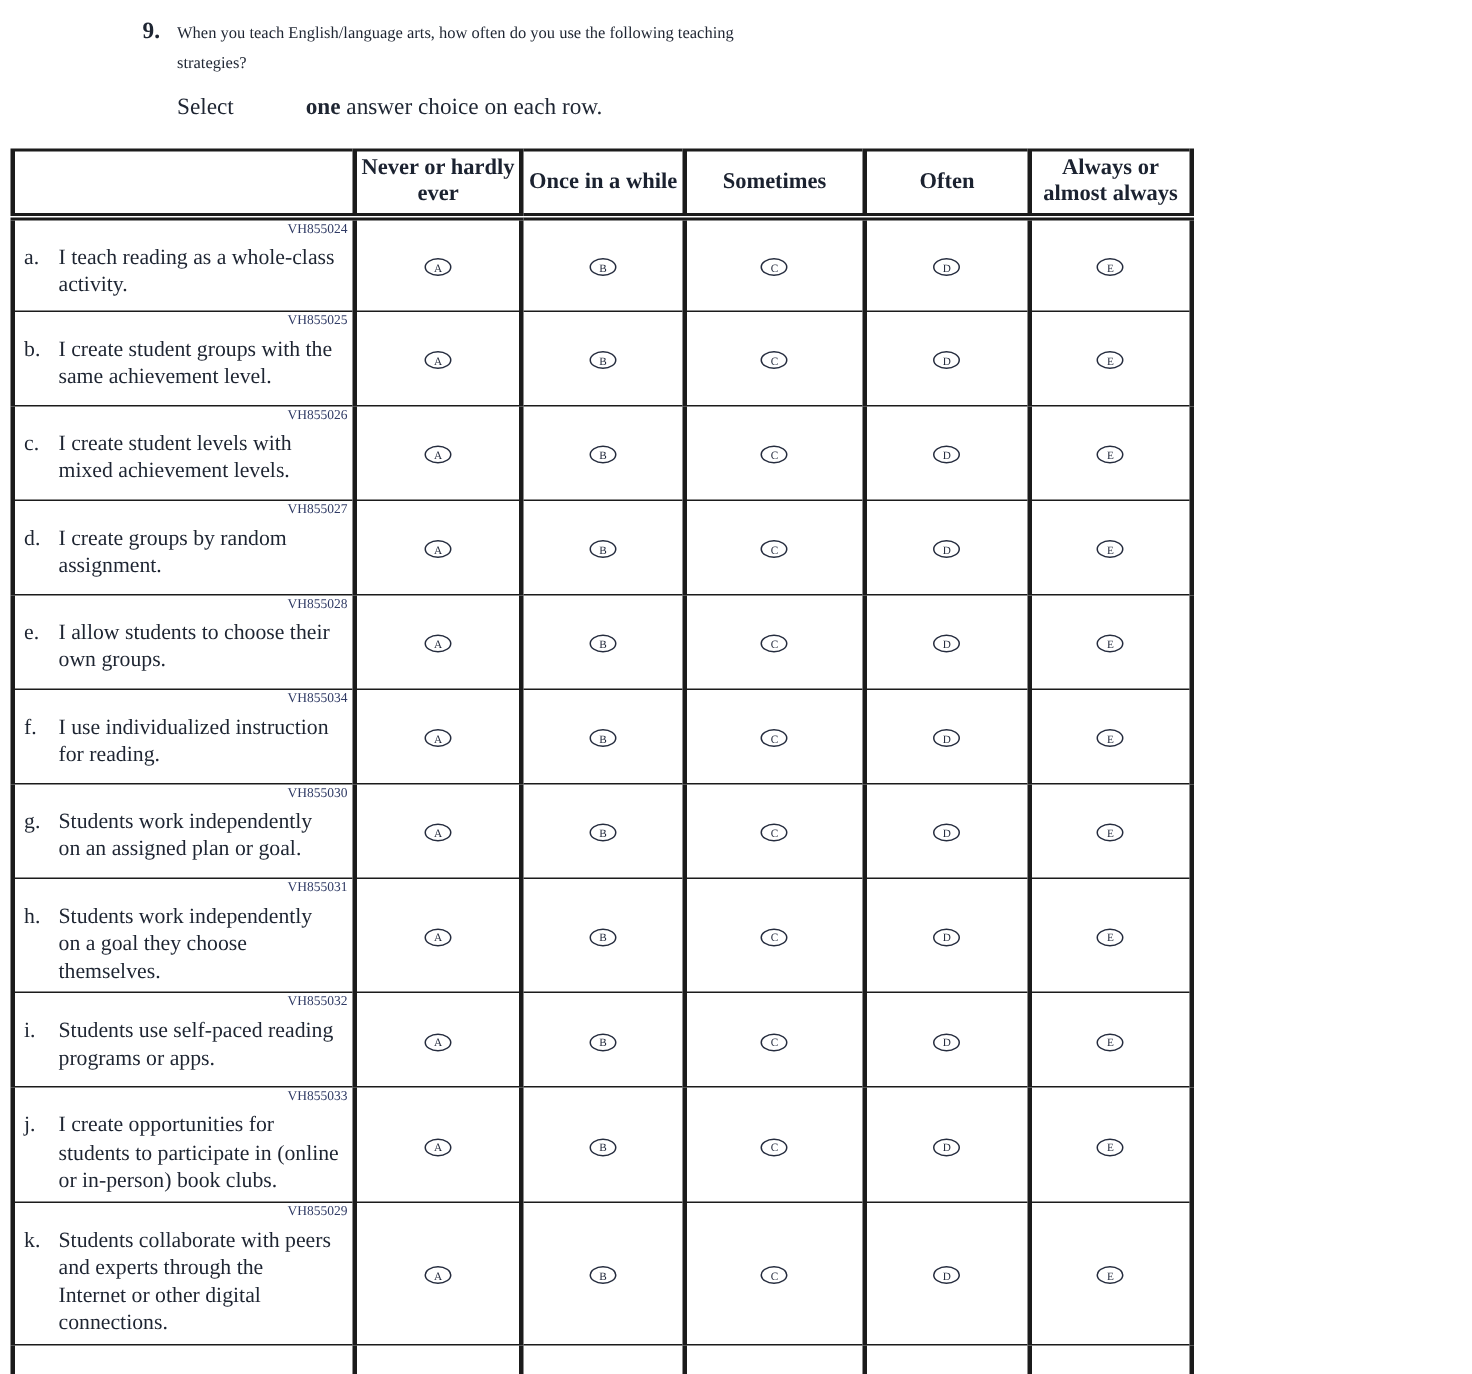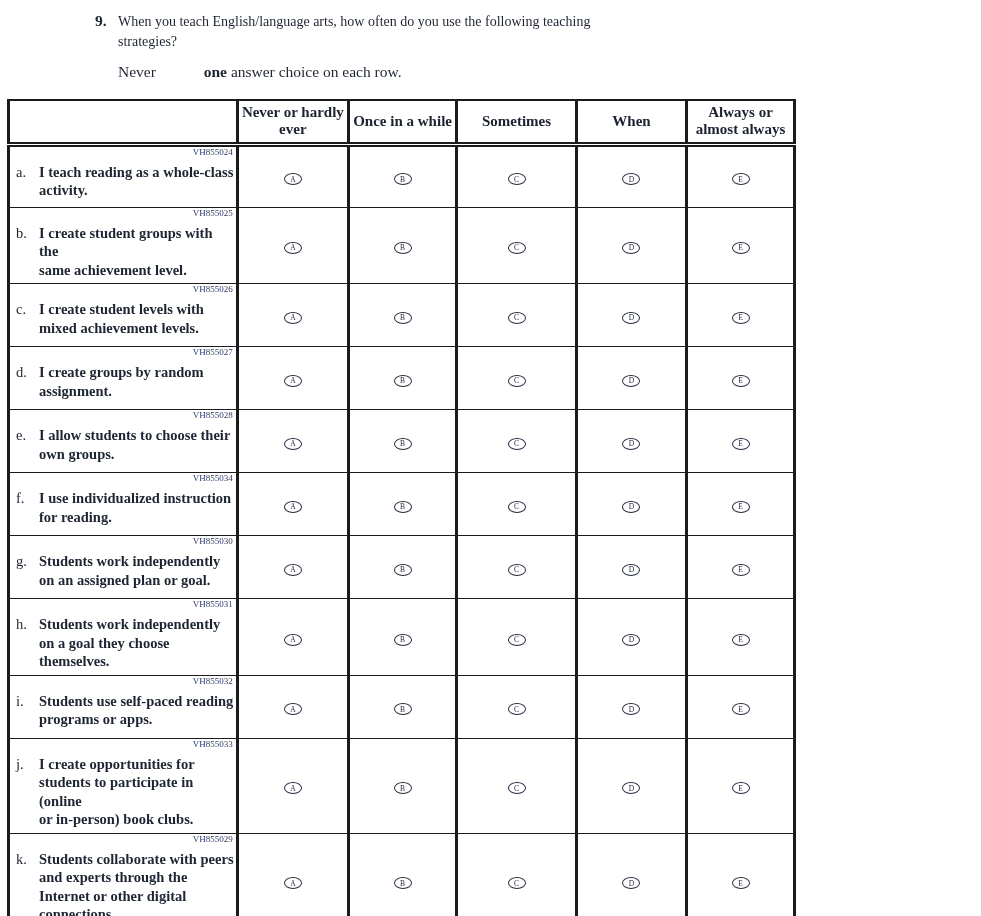--- a/index.html
+++ b/index.html
@@ -8,21 +8,21 @@
     position:relative; width:796px; height:916px; overflow:hidden;
     background:#ffffff; color:#1e2532;
     font-family:"Liberation Serif", serif;
   }
   .page-code {
     position:absolute; top:4px; left:800px;
     font-size:9px; letter-spacing:0.2px; color:#2f3a64;
   }
   .question { display:flex; padding:12px 0 0 95px; }
   .q-number { font-weight:bold; font-size:15.5px; width:23px; flex:none; }
-  .q-text { font-size:14px; line-height:20px; white-space:pre-line; }
+  .q-text { font-size:11px; line-height:20px; white-space:pre-line; }
   .q-instruction { margin-top:11px; font-size:15.5px; }
   .q-instruction b { font-weight:bold;margin-left:44px; }
 
   table.grid {
     position:absolute; top:99px; left:7px;
     border-collapse:collapse; table-layout:fixed;
   }
   .grid th, .grid td {
     border-left:3px solid #1b1b1b;
     border-top:1.5px solid #1b1b1b;
@@ -37,21 +37,21 @@
     color:#1b2230; white-space:pre-line; padding:2px;
   }
   .grid tbody tr { height:63px; }
   .stem-cell { vertical-align:top; padding:0 2px 4px 4px; }
   .row-code {
     text-align:right; font-size:9px; line-height:11px;
     color:#2f3a64; padding-right:1px;
   }
   .stem { display:flex; margin-top:5px; font-size:14.5px; line-height:18.5px; }
   .row-letter { width:25px; flex:none; padding-left:2px; }
-  .stem-text { white-space:pre-line;font-weight:bold; }
+  .stem-text { white-space:pre-line; }
 
   .option-cell { text-align:center; vertical-align:middle; }
   .bubble {
     display:inline-flex; align-items:center; justify-content:center;
     width:18px; height:12px;
     border:1.3px solid #252c3e; border-radius:50%;
     cursor:pointer; background:#ffffff;
   }
   .bubble-letter { font-size:7.5px; line-height:1; color:#252c3e; font-family:"Liberation Serif", serif; }
 
@@ -62,41 +62,41 @@
 
 <div class="page">
 
   <div class="page-code">VH855023</div>
 
   <div class="question">
     <div class="q-number">9.</div>
     <div class="q-body">
       <div class="q-text">When you teach English/language arts, how often do you use the following teaching
 strategies?</div>
-      <div class="q-instruction"><span>Never </span><b>one</b><span> answer choice on each row.</span></div>
+      <div class="q-instruction"><span>Select </span><b>one</b><span> answer choice on each row.</span></div>
     </div>
   </div>
 
   <table class="grid">
     <colgroup>
       <col style="width:278px">
       <col style="width:140px">
       <col style="width:139px">
       <col style="width:140px">
       <col style="width:140px">
       <col style="width:133px">
     </colgroup>
     <thead>
       <tr>
         <th></th>
         <th>Never or hardly
 ever</th>
         <th>Once in a while</th>
         <th>Sometimes</th>
-        <th>When</th>
+        <th>Often</th>
         <th>Always or
 almost always</th>
       </tr>
     </thead>
     <tbody>
   <tr>
     <td class="stem-cell">
       <div class="row-code">VH855024</div>
       <div class="stem">
         <span class="row-letter">a.</span>

